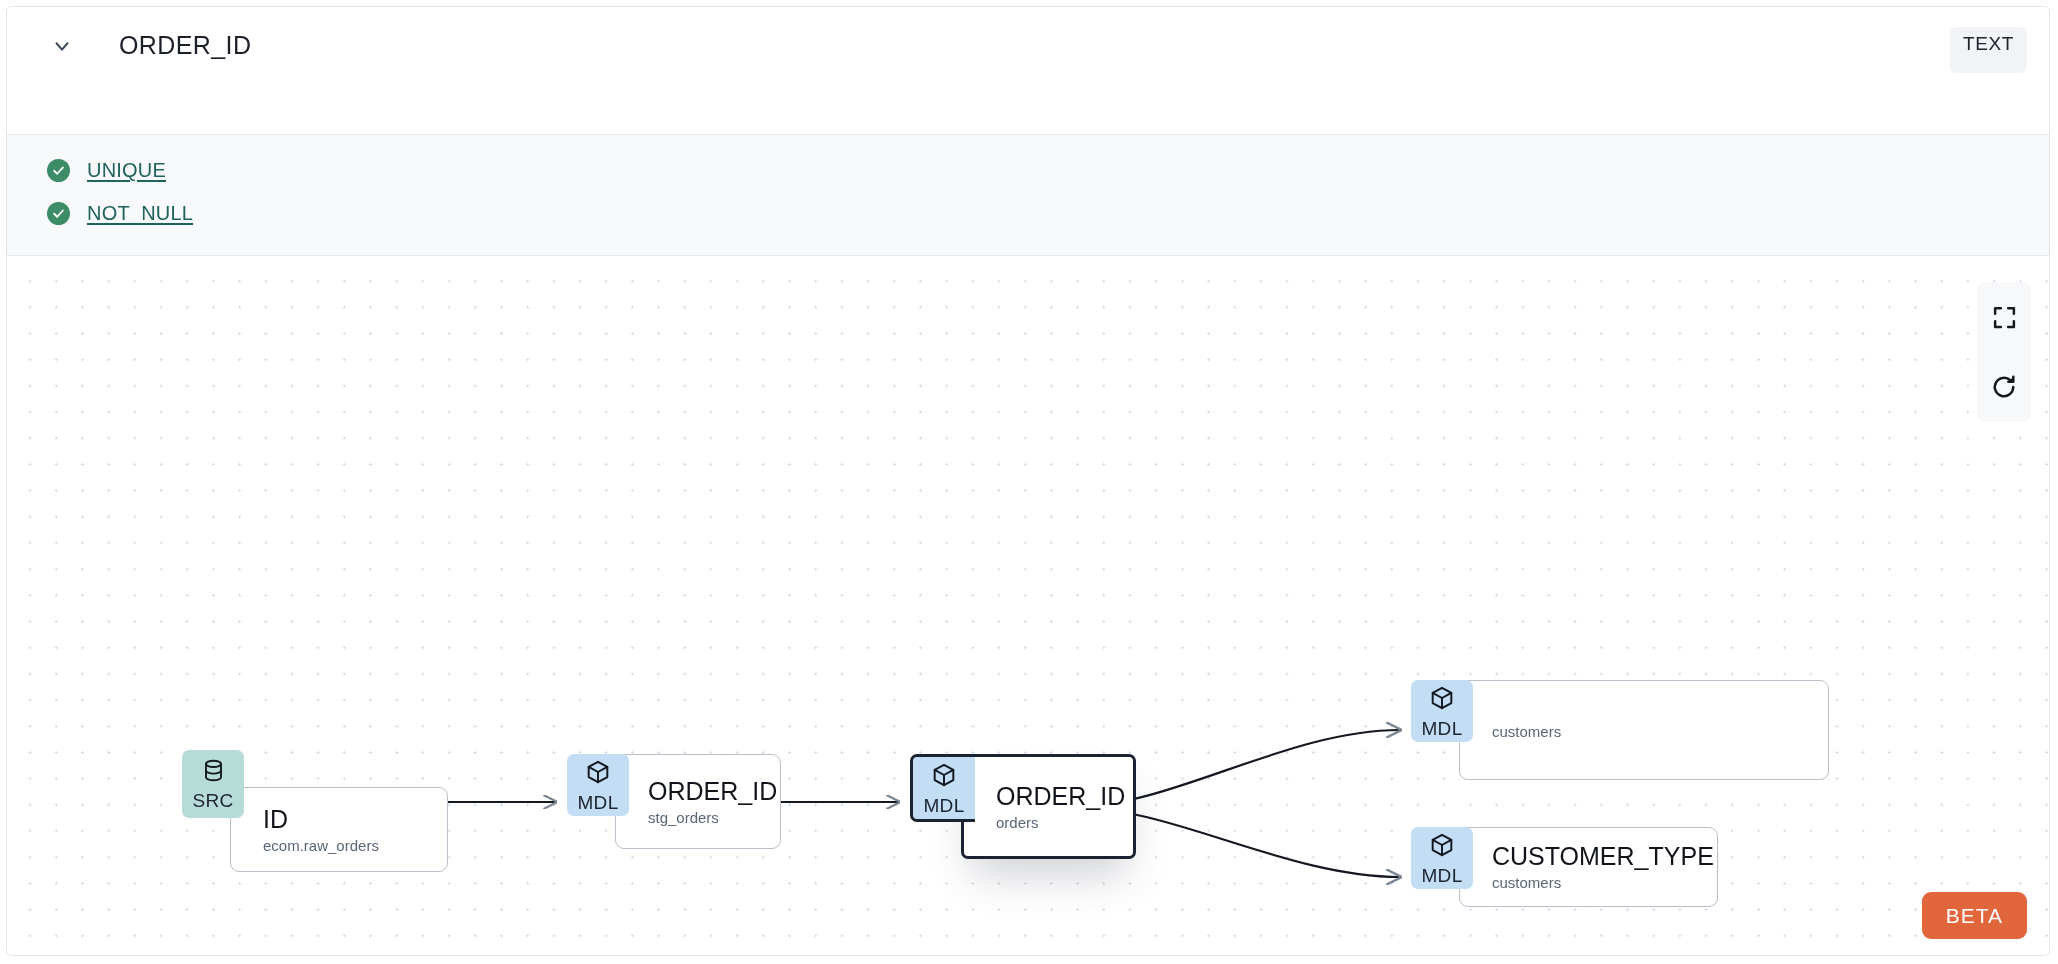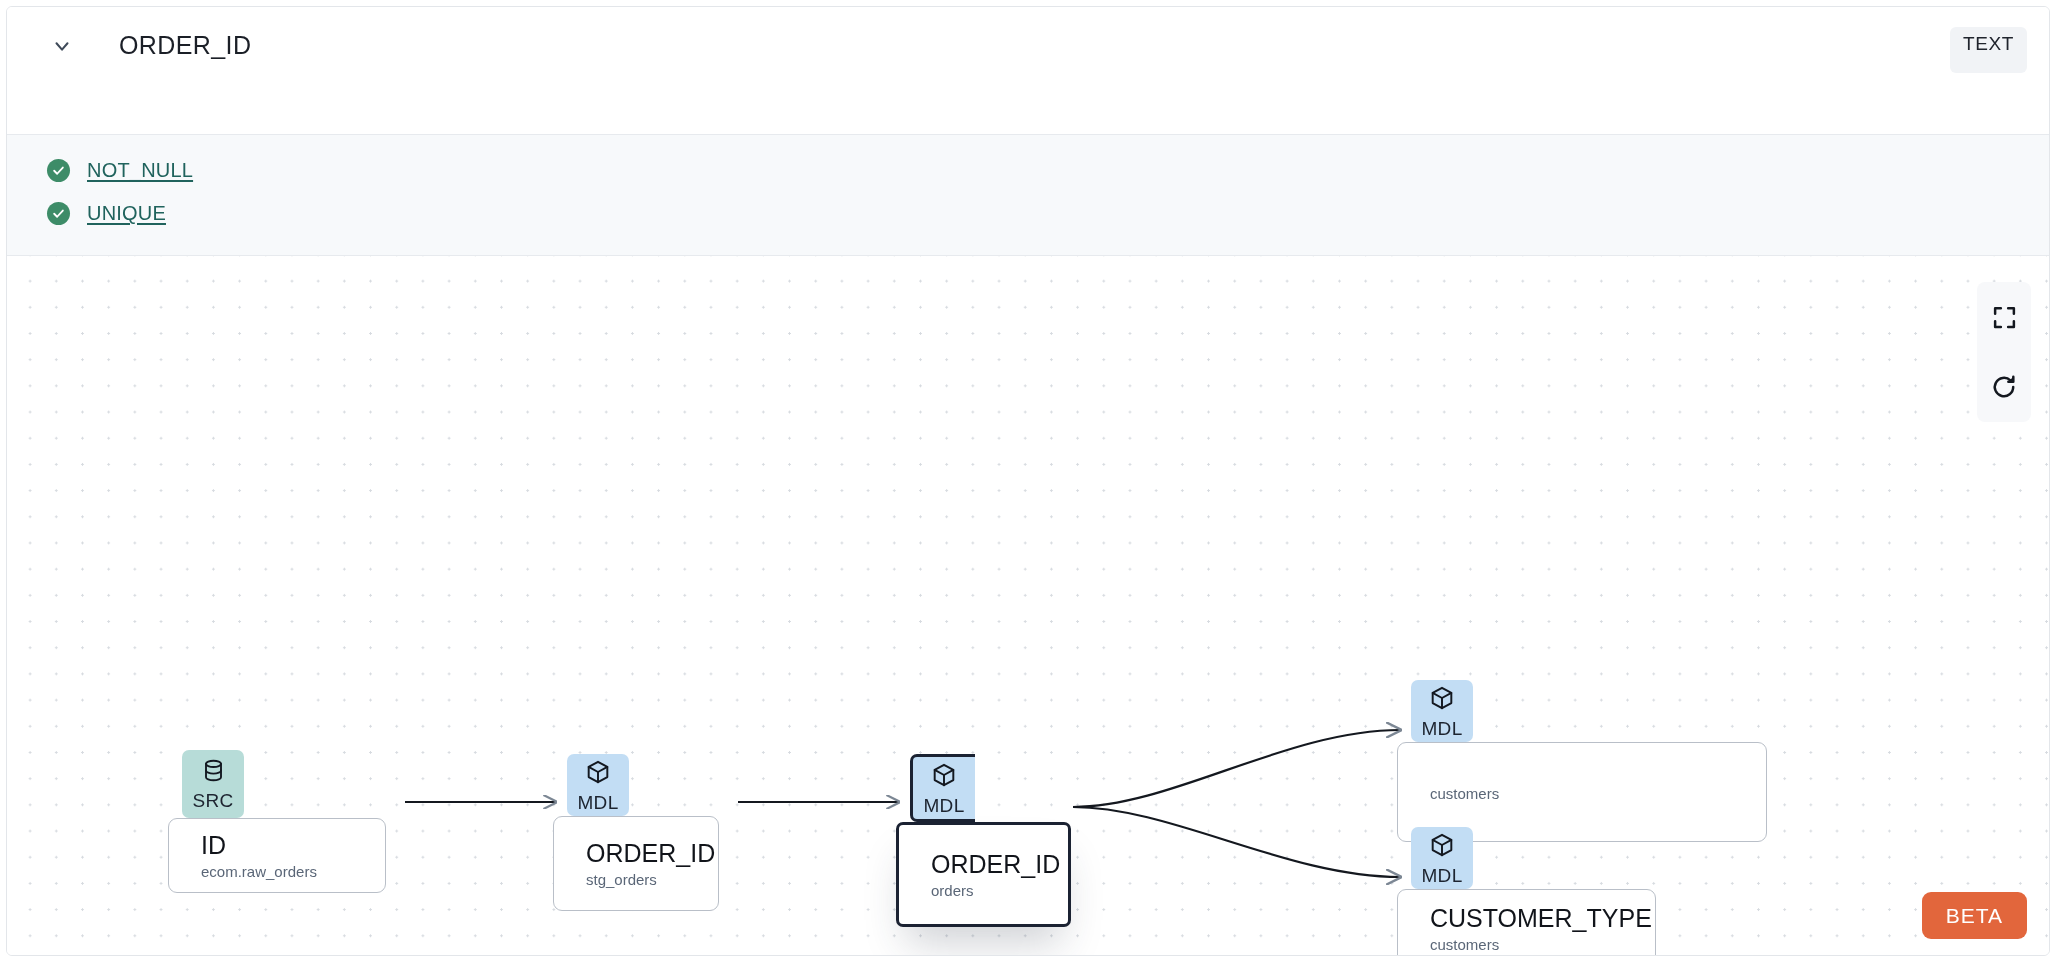--- a/index.html
+++ b/index.html
@@ -128,21 +128,20 @@
     width: 100%; height: 100%;
     pointer-events: none;
   }
 
   
   .node {
     position: absolute;
     display: flex;
     align-items: center;
     z-index: 3;
-    flex-direction: column;
   }
   .node-badge {
     width: 62px;
     border-radius: 7px;
     display: flex;
     flex-direction: column;
     align-items: center;
     justify-content: center;
     flex: 0 0 auto;
     z-index: 2;
@@ -201,21 +200,21 @@
     height: 68px;
   }
 
   
   #node-src      { left: 175px; top: 494px; }
   #node-stg      { left: 560px; top: 498px; }
   #node-orders   { left: 903px; top: 498px; }
   #node-count    { left: 1404px; top: 424px; }
   #node-custtype { left: 1404px; top: 571px; }
 
-  #node-src   .node-body { width: 218px; height: 75px; }
+  #node-src   .node-body { width: 218px; height: 85px; margin-top: 37px; }
   #node-stg   .node-body { width: 166px; height: 95px; }
   #node-orders .node-body { width: 175px; height: 105px; }
   #node-count .node-body { width: 370px; height: 100px; }
   #node-custtype .node-body { width: 259px; height: 80px; }
 
   
   .controls {
     position: absolute;
     right: 18px;
     top: 26px;
@@ -273,29 +272,29 @@
       <div class="type-badge">TEXT</div>
     </div>
 
     <div class="tests">
       <div class="test-row">
         <span class="check-icon">
           <svg width="13" height="13" viewBox="0 0 24 24" fill="none" stroke="#ffffff" stroke-width="3.4" stroke-linecap="round" stroke-linejoin="round">
             <polyline points="4,12.5 9.5,18 20,6.5"></polyline>
           </svg>
         </span>
-        <a class="test-link">NOT_NULL</a>
+        <a class="test-link">UNIQUE</a>
       </div>
       <div class="test-row">
         <span class="check-icon">
           <svg width="13" height="13" viewBox="0 0 24 24" fill="none" stroke="#ffffff" stroke-width="3.4" stroke-linecap="round" stroke-linejoin="round">
             <polyline points="4,12.5 9.5,18 20,6.5"></polyline>
           </svg>
         </span>
-        <a class="test-link">UNIQUE</a>
+        <a class="test-link">NOT_NULL</a>
       </div>
     </div>
 
     <div class="graph">
 
       <svg class="edges" viewBox="0 0 2042 707" preserveAspectRatio="none">
         <defs>
           <marker id="arrow" viewBox="0 0 10 10" refX="9" refY="5" markerWidth="7" markerHeight="7" orient="auto-start-reverse">
             <path d="M 0 0 L 10 5 L 0 10" fill="none" stroke="#7c8794" stroke-width="1.6"></path>
           </marker>

